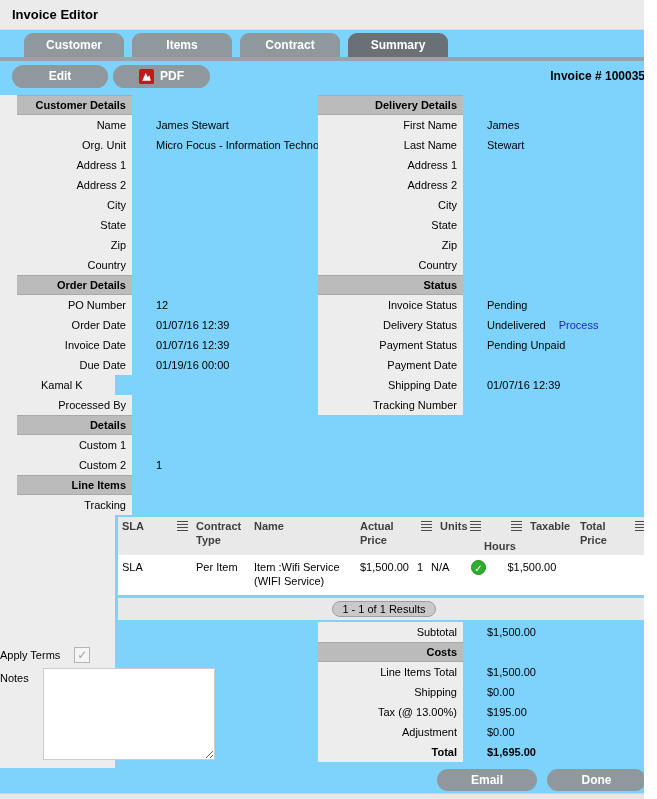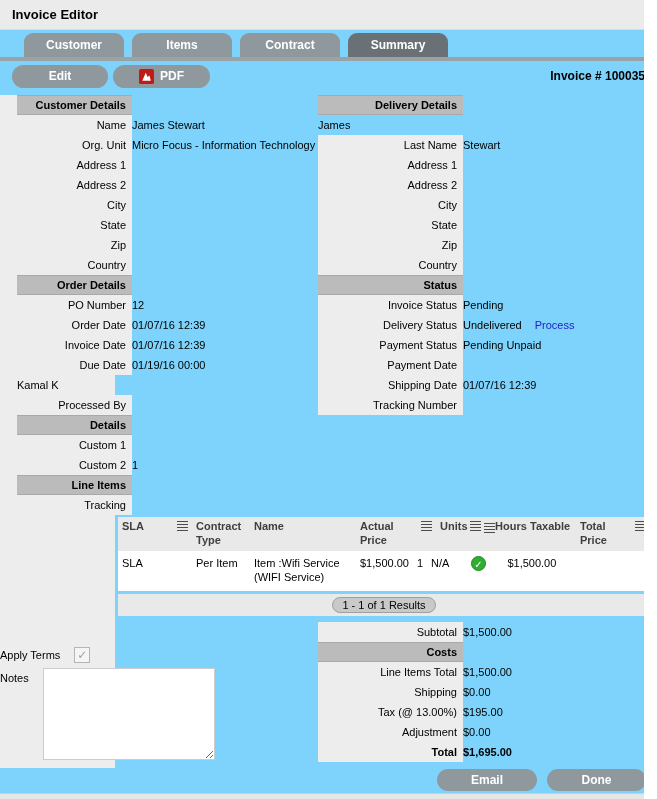--- a/index.html
+++ b/index.html
@@ -32,30 +32,30 @@
   #strip-left { left:0; top:95px; width:115px; height:673px; background:#ededed; }
   #left-rows { left:17px; top:95px; width:318px; }
   #right-rows { left:318px; top:95px; width:339px; }
   #totals { left:318px; top:622px; width:339px; }
   .prow { display:flex; height:20px; line-height:20px; }
   .plabel { background:#ededed; text-align:right; padding-right:6px; flex-shrink:0; }
   #left-rows .plabel { width:115px; }
   #right-rows .plabel, #totals .plabel { width:145px; }
   .sheader { background:#bbbbbb; font-weight:bold; border-top:1px solid #a9a9a9; border-bottom:1px solid #a9a9a9;
              line-height:18px; }
-  .pvalue { padding-left:0; white-space:nowrap; }
+  .pvalue { padding-left:24px; white-space:nowrap; }
   .plink { color:#2222cc; margin-left:13px; cursor:pointer; }
   .boldrow .plabel, .boldrow .pvalue { font-weight:bold; }
 
   
   #contracts-table { left:118px; top:517px; width:532px; }
   .t-header { display:flex; background:#e9e9e9; min-height:34px; align-items:flex-start; }
   .th { display:flex; justify-content:space-between; gap:2px; padding:2px 4px; color:#3f3f3f; font-weight:bold; }
   .th .th-label { white-space:normal; line-height:14px; }
-  .th.stacked { flex-direction:row; gap:0; }
+  .th.stacked { flex-direction:column; gap:8px; }
   .th.stacked .sort-icon { align-self:flex-end; }
   .th.stacked .th-label { align-self:flex-start; }
   .sort-icon { width:11px; height:10px; margin-top:2px; flex-shrink:0;
                background:repeating-linear-gradient(to bottom,#4c4c4c 0 1px,transparent 1px 3px); }
   .t-row { display:flex; background:#fff; min-height:40px; align-items:flex-start; padding-top:3px; }
   .td { padding:2px 4px; line-height:14px; }
   .c0{width:74px} .c1{width:58px} .c2{width:106px} .c3{width:80px} .c4{width:44px}
   .c5{width:46px} .c6{width:50px} .c7{width:74px}
   .al-right { text-align:right; justify-content:flex-end; }
   .al-center { text-align:center; justify-content:center; }
@@ -193,20 +193,21 @@
       <div class="prow">
         <div class="plabel">Tracking</div>
         <div class="pvalue"><span></span></div>
       </div>
     </div>
   <div id="right-rows" class="abs">
       <div class="prow">
         <div class="plabel sheader">Delivery Details</div>
       </div>
       <div class="prow">
+        <div class="plabel">First Name</div>
         <div class="pvalue"><span>James</span></div>
       </div>
       <div class="prow">
         <div class="plabel">Last Name</div>
         <div class="pvalue"><span>Stewart</span></div>
       </div>
       <div class="prow">
         <div class="plabel">Address 1</div>
         <div class="pvalue"><span></span></div>
       </div>

